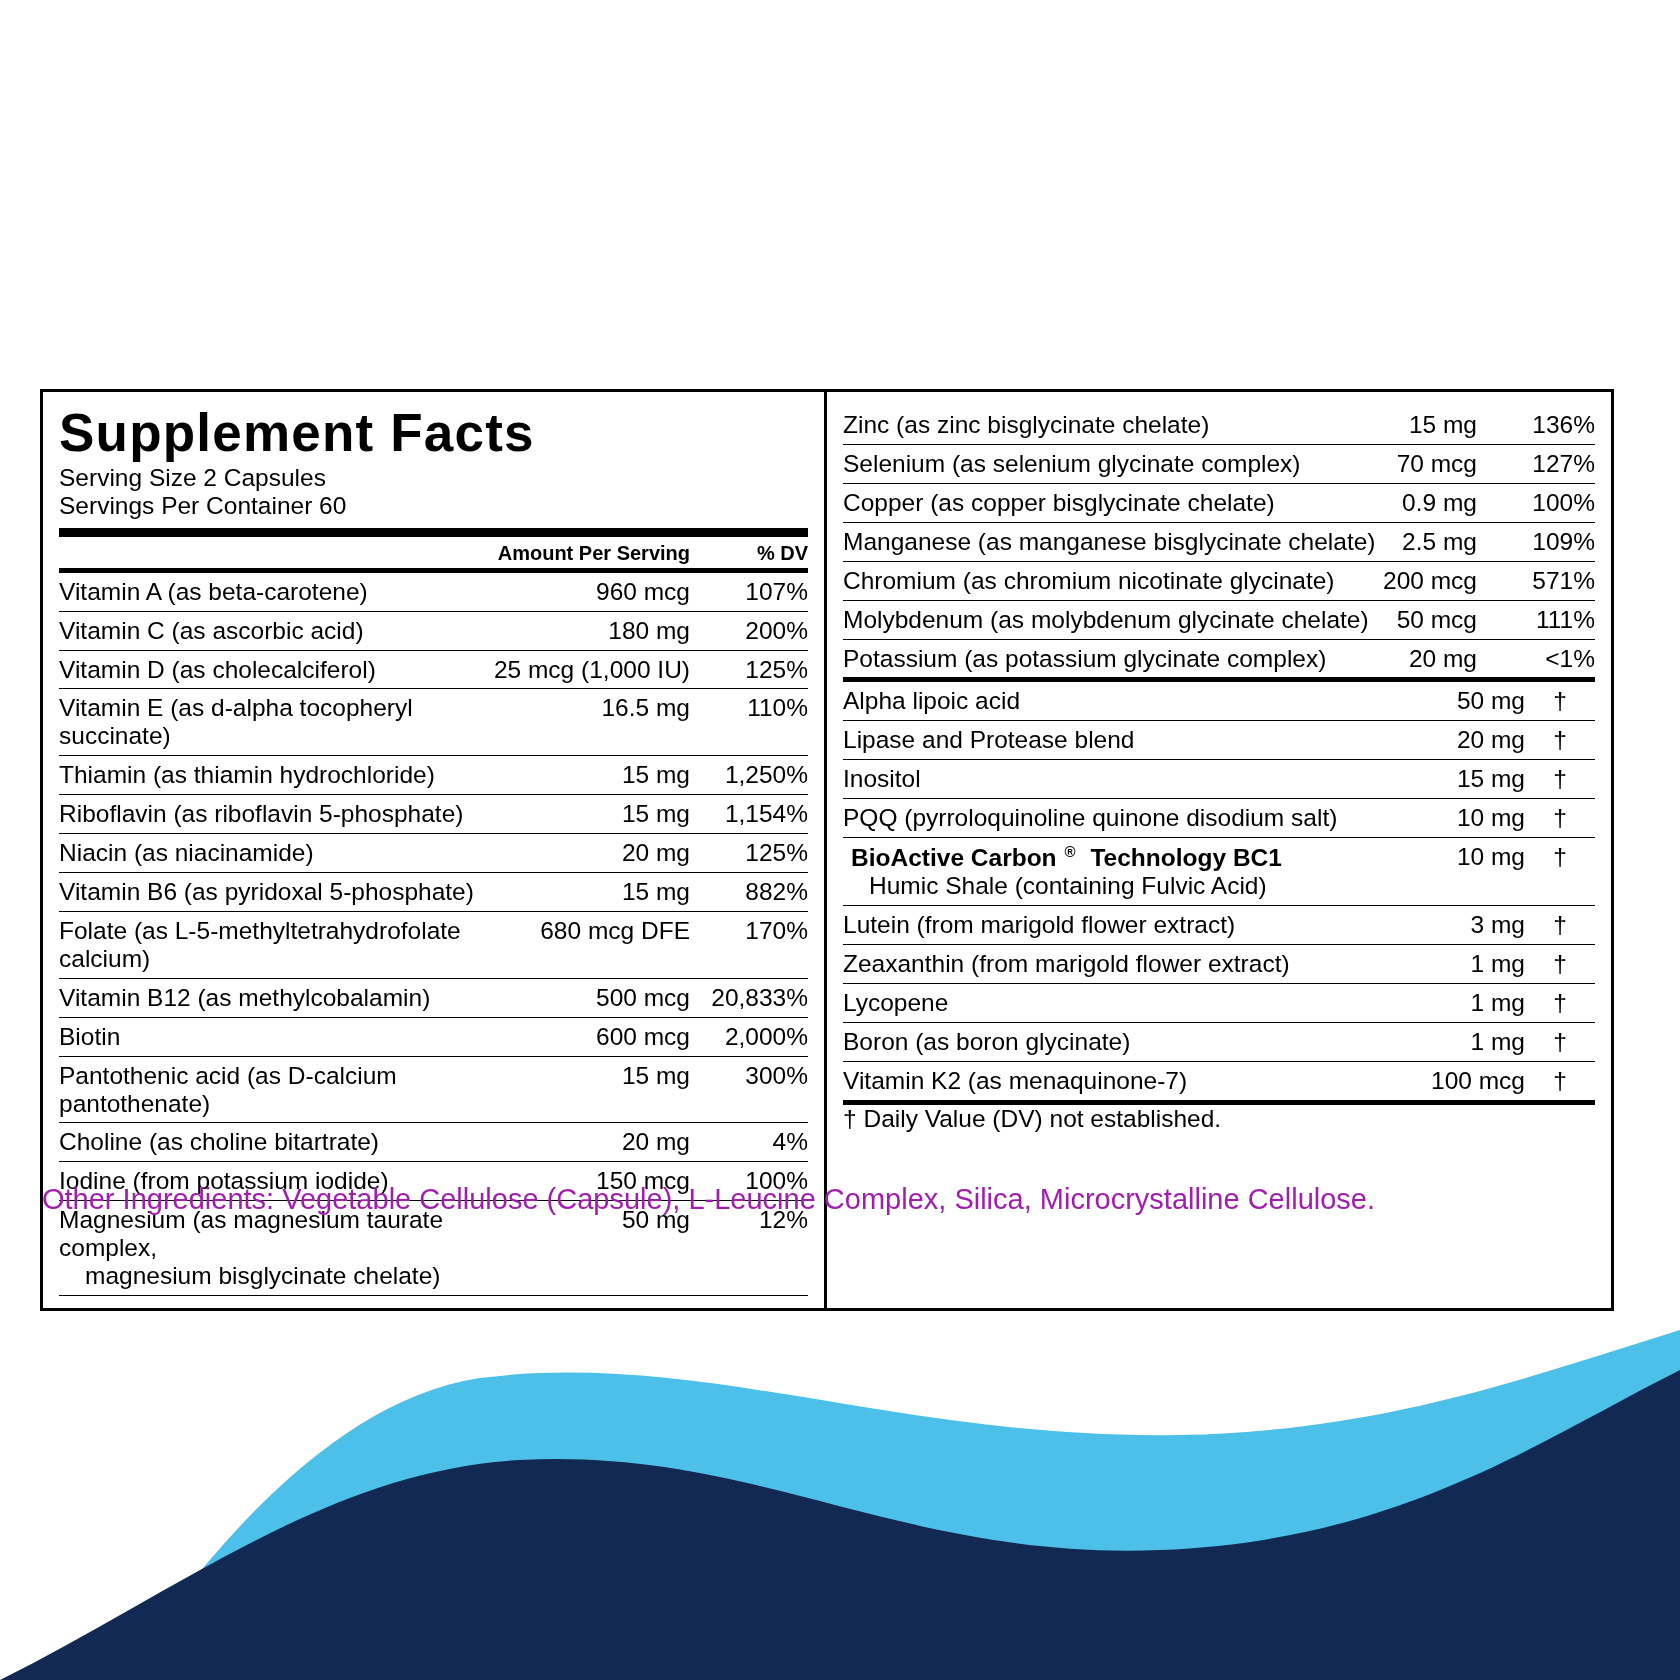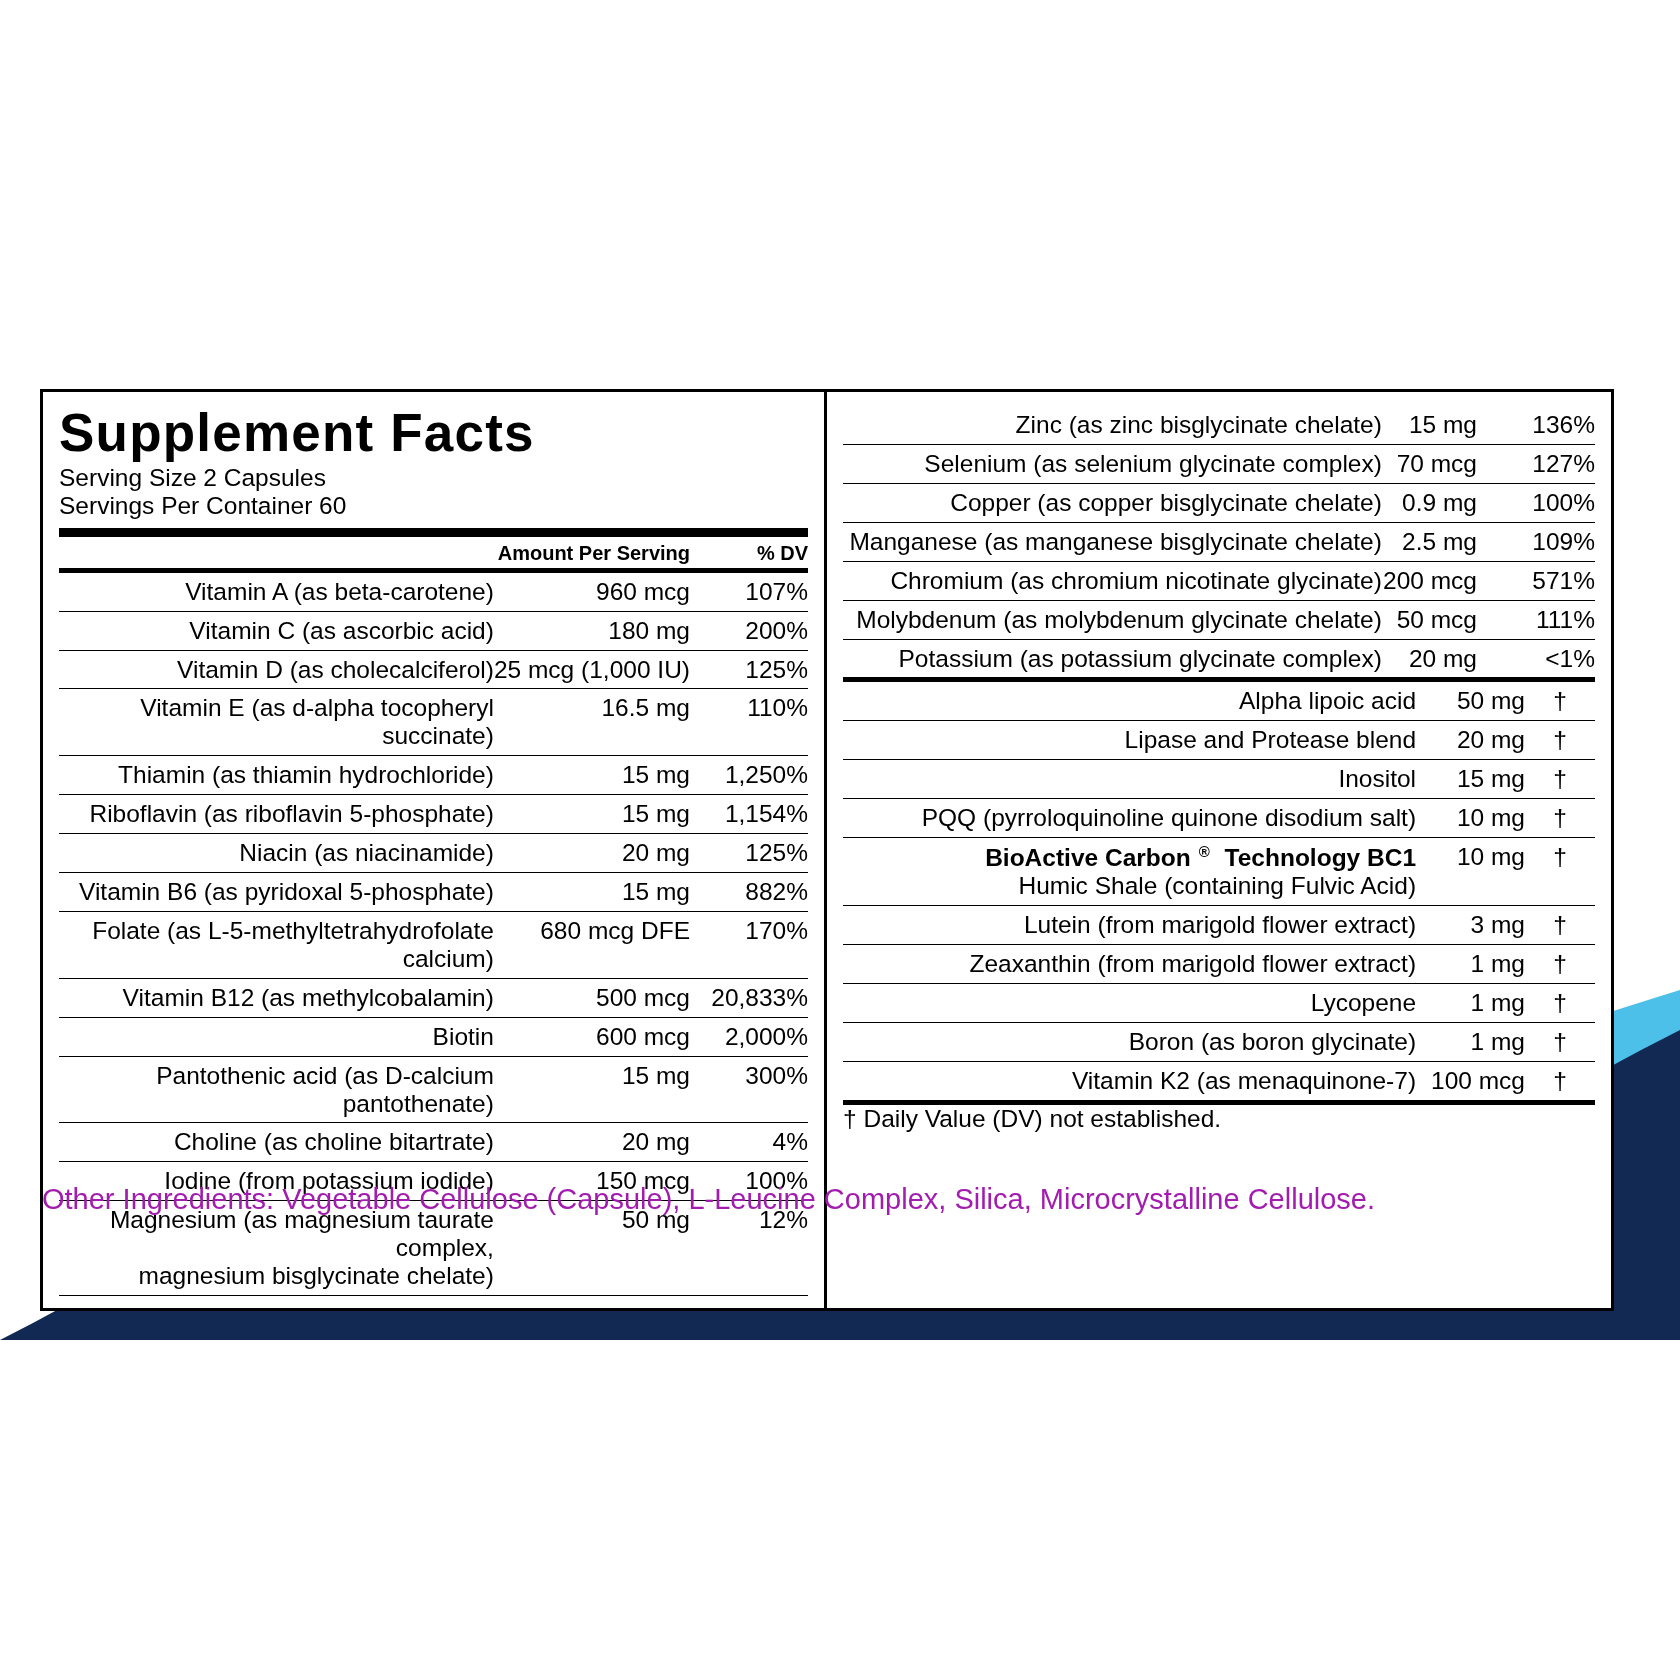--- a/index.html
+++ b/index.html
@@ -5,21 +5,21 @@
   * { box-sizing: border-box; }
   html, body {
     margin: 0; padding: 0;
     width: 1680px; height: 1680px;
     background: #ffffff;
     font-family: "Liberation Sans", sans-serif;
     overflow: hidden;
   }
   #page {
     position: relative;
-    width: 1680px; height: 1340px;
+    width: 1680px; height: 1680px;
     background: #ffffff;
     overflow: hidden;
   }
 
   
   .waves { position: absolute; left: 0; bottom: 0; width: 1680px; height: 420px; }
 
   
   .panel {
     position: absolute;
@@ -74,21 +74,21 @@
     line-height: 1.14;
   }
   table.sf tr.no-rule td { border-bottom: none; }
   table.sf tr.head td {
     font-weight: bold;
     font-size: 20px;
     border-bottom: 5px solid #000;
     padding-bottom: 3px;
     text-align: right;
   }
-  td.name  { text-align: right; }
+  td.name  { text-align: left; }
   td.amt   { text-align: right; white-space: nowrap; padding-left: 10px; margin-top: 25px; }
   td.dv    { text-align: right; white-space: nowrap; width: 118px; padding-left: 14px; }
   td.dv.dagger { text-align: center; width: 70px; padding-left: 0; }
 
   .sub { display: block; padding-left: 26px; }
   .bold { font-weight: bold; margin-left: 8px; }
   .reg { font-size: 15px; vertical-align: super; }
 
   .footnote {
     font-size: 24.5px;

